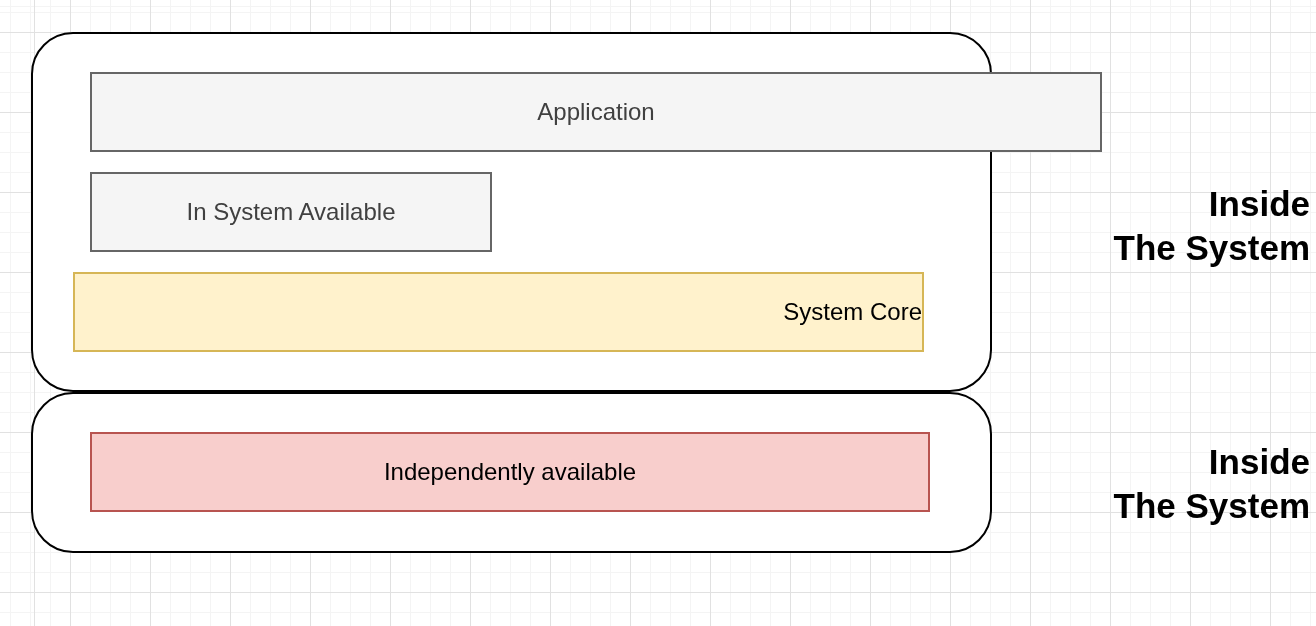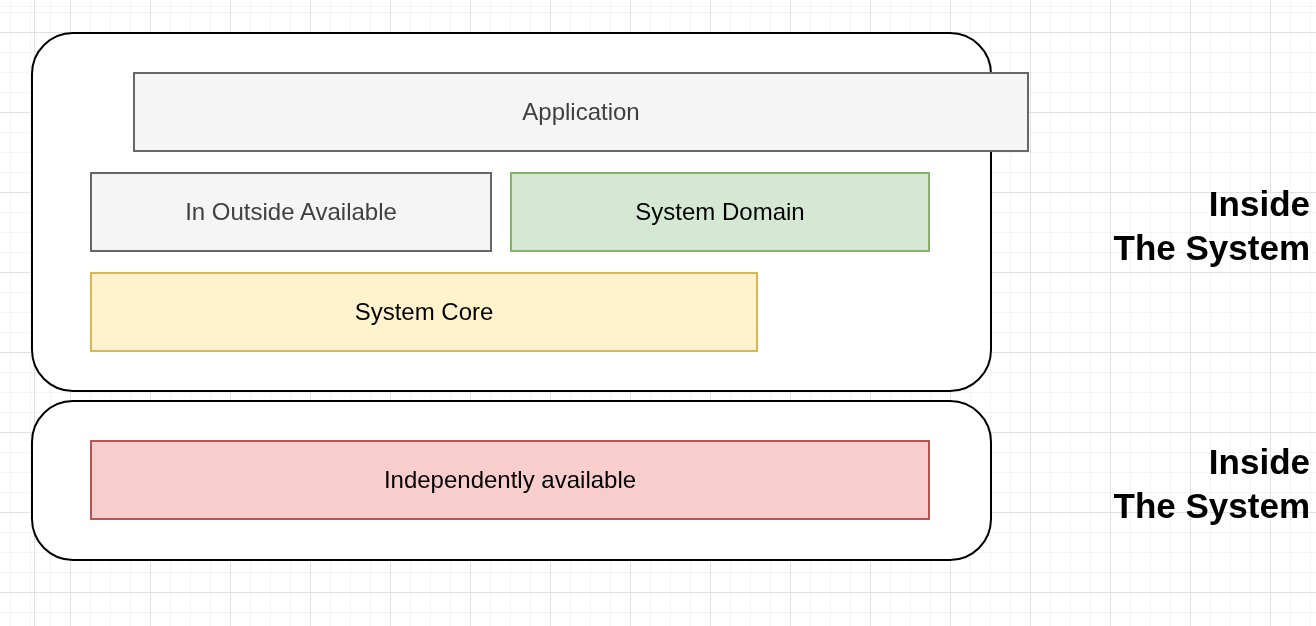--- a/index.html
+++ b/index.html
@@ -24,42 +24,42 @@
   .group {
     position: absolute;
     left: 31px;
     width: 961px;
     box-sizing: border-box;
     border: 2px solid #000000;
     border-radius: 42px;
     background: #ffffff;
   }
   .group-inside  { top: 32px;  height: 360px; }
-  .group-outside { top: 400px; height: 161px; }
+  .group-outside { top: 392px; height: 161px; }
 
   .node {
     position: absolute;
     box-sizing: border-box;
     border: 2px solid;
     display: flex;
     align-items: center;
     justify-content: center;
     font-size: 24px;
     text-align: center;
     white-space: nowrap;
   }
   .node-gray   { background: #F5F5F5; border-color: #666666; color: #404040; }
   .node-green  { background: #D5E8D4; border-color: #82B366; color: #000000; }
   .node-yellow { background: #FFF2CC; border-color: #D6B656; color: #000000; }
   .node-red    { background: #F8CECC; border-color: #B85450; color: #000000; }
 
-  .node-application   { left: 57px;  top: 38px;  width: 896px; height: 80px; margin-left: 43px; }
+  .node-application   { left: 57px;  top: 38px;  width: 1012px; height: 80px; }
   .node-isa           { left: 57px;  top: 138px; width: 402px; height: 80px; }
   .node-domain        { left: 477px; top: 138px; width: 420px; height: 80px; }
-  .node-core          { left: 57px;  top: 238px; width: 668px; height: 80px; }
+  .node-core          { left: 40px;  top: 238px; width: 851px; height: 80px; justify-content: flex-end; }
   .node-independent   { left: 57px;  top: 38px;  width: 840px; height: 80px; }
 
   .side-label {
     position: absolute;
     left: 1000px;
     width: 310px;
     text-align: right;
     font-weight: bold;
     font-size: 35px;
     line-height: 44px;
@@ -72,24 +72,21 @@
 </head>
 <body>
 
 <div class="canvas">
 
   <div class="group group-inside">
     <div class="node node-gray node-application">
       <span>Application</span>
     </div>
     <div class="node node-gray node-isa">
-      <span>In Outside Available</span>
-    </div>
-    <div class="node node-green node-domain">
-      <span>System Domain</span>
+      <span>In System Available</span>
     </div>
     <div class="node node-yellow node-core">
       <span>System Core</span>
     </div>
   </div>
 
   <div class="group group-outside">
     <div class="node node-red node-independent">
       <span>Independently available</span>
     </div>

